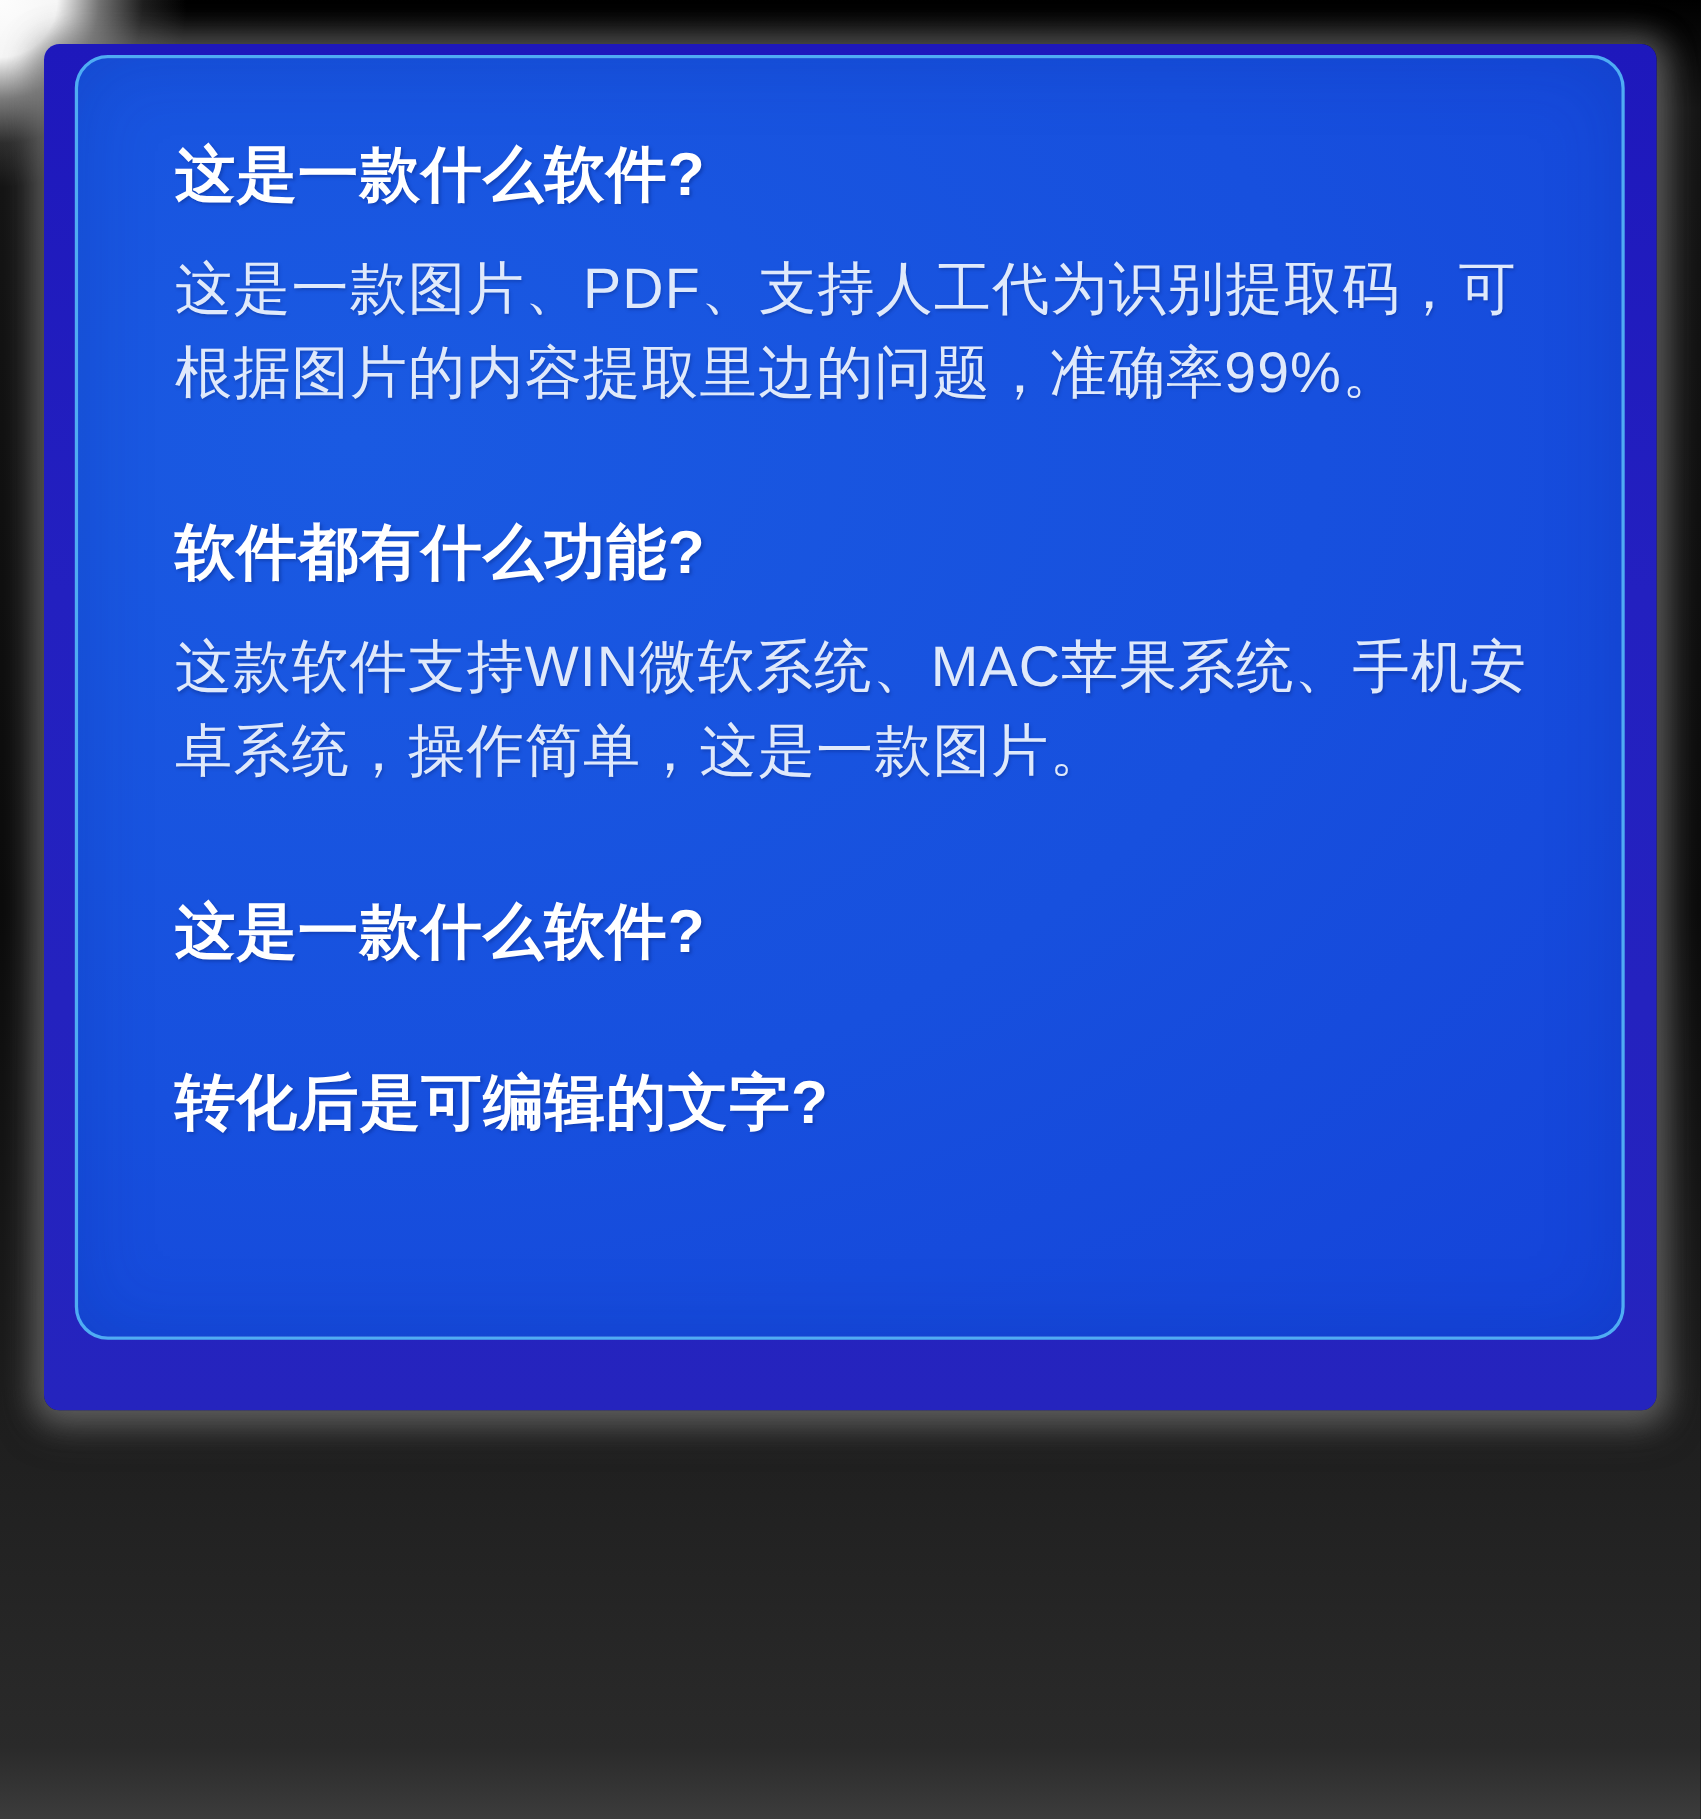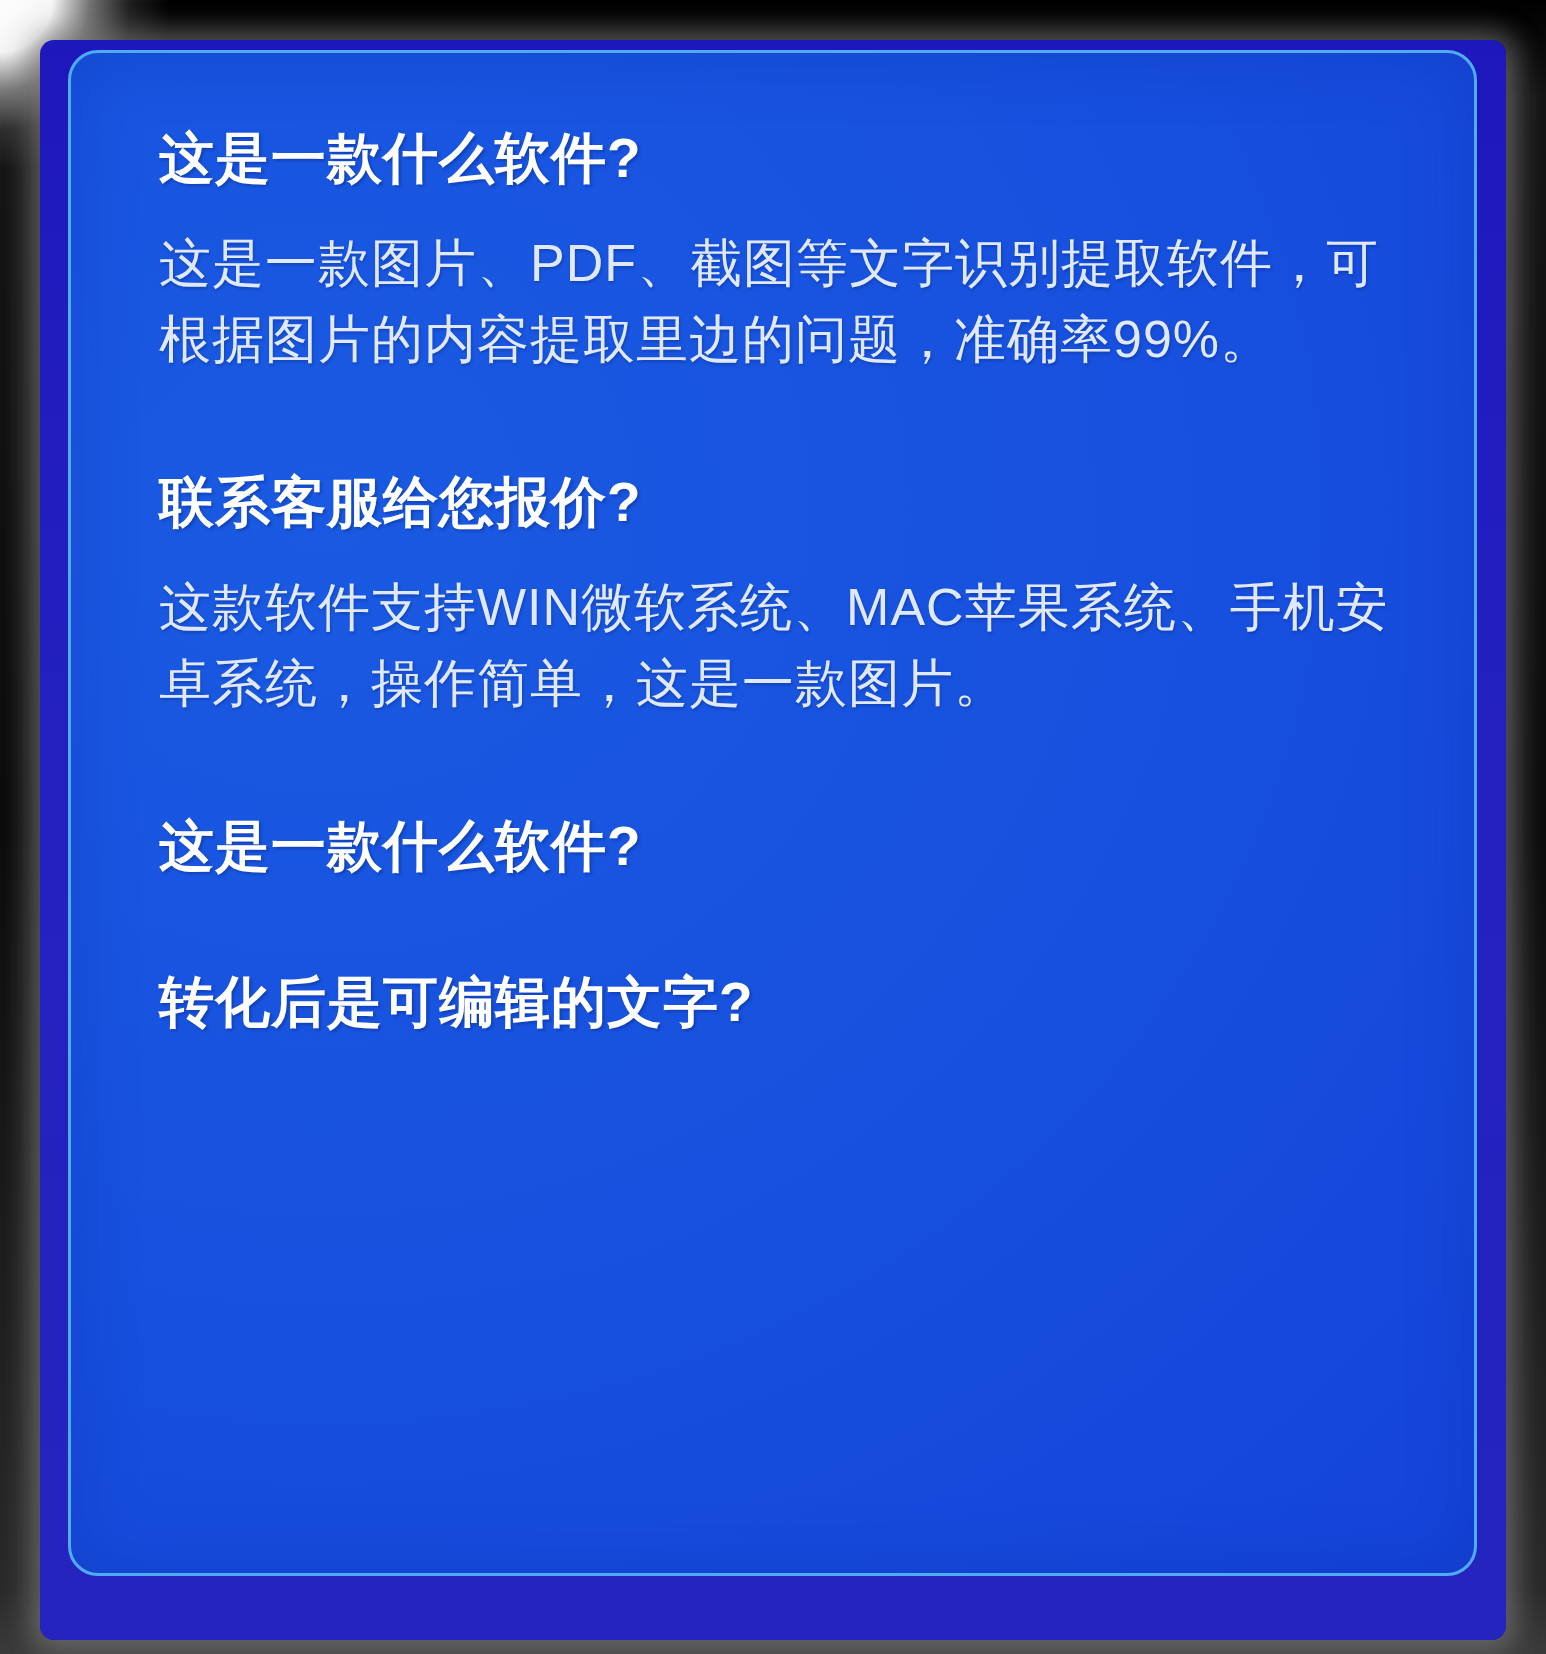--- a/index.html
+++ b/index.html
@@ -33,21 +33,21 @@
       #fdfdfd 0px, #f6f6f6 52px,
       rgba(210,210,210,0.55) 90px,
       rgba(120,120,120,0.25) 130px,
       rgba(0,0,0,0) 170px);
     pointer-events: none;
   }
   
   .frame {
     position: absolute;
     left: 40px; top: 40px;
-    width: 1466px; height: 1600px;
+    width: 1466px; height: 1242px;
     background: linear-gradient(180deg, #1e18bc 0%, var(--frame-background) 40%, #2524be 100%);
     border-radius: 14px;
     box-shadow: 0 0 26px 10px rgba(140,140,140,0.45),
                 0 10px 34px 6px rgba(90,90,90,0.5);
   }
   
   .card {
     position: absolute;
     left: 28px; top: 10px; right: 29px; bottom: 64px;
     border-radius: 30px;
@@ -90,26 +90,26 @@
 <body>
 
 <div class="stage">
   <div class="glow-tl"></div>
   <div class="frame">
     <div class="card">
       <div class="card-content">
 
         <section class="qa">
           <h2 class="question">这是一款什么软件?</h2>
-          <p class="answer">这是一款图片、PDF、截图等文字识别提取软件，可
+          <p class="answer">这是一款图片、PDF、支持人工代为识别提取码，可
 根据图片的内容提取里边的问题，准确率99%。</p>
         </section>
 
         <section class="qa">
-          <h2 class="question">联系客服给您报价?</h2>
+          <h2 class="question">软件都有什么功能?</h2>
           <p class="answer">这款软件支持WIN微软系统、MAC苹果系统、手机安
 卓系统，操作简单，这是一款图片。</p>
         </section>
 
         <section class="qa">
           <h2 class="question">这是一款什么软件?</h2>
         </section>
 
         <section class="qa">
           <h2 class="question">转化后是可编辑的文字?</h2>

